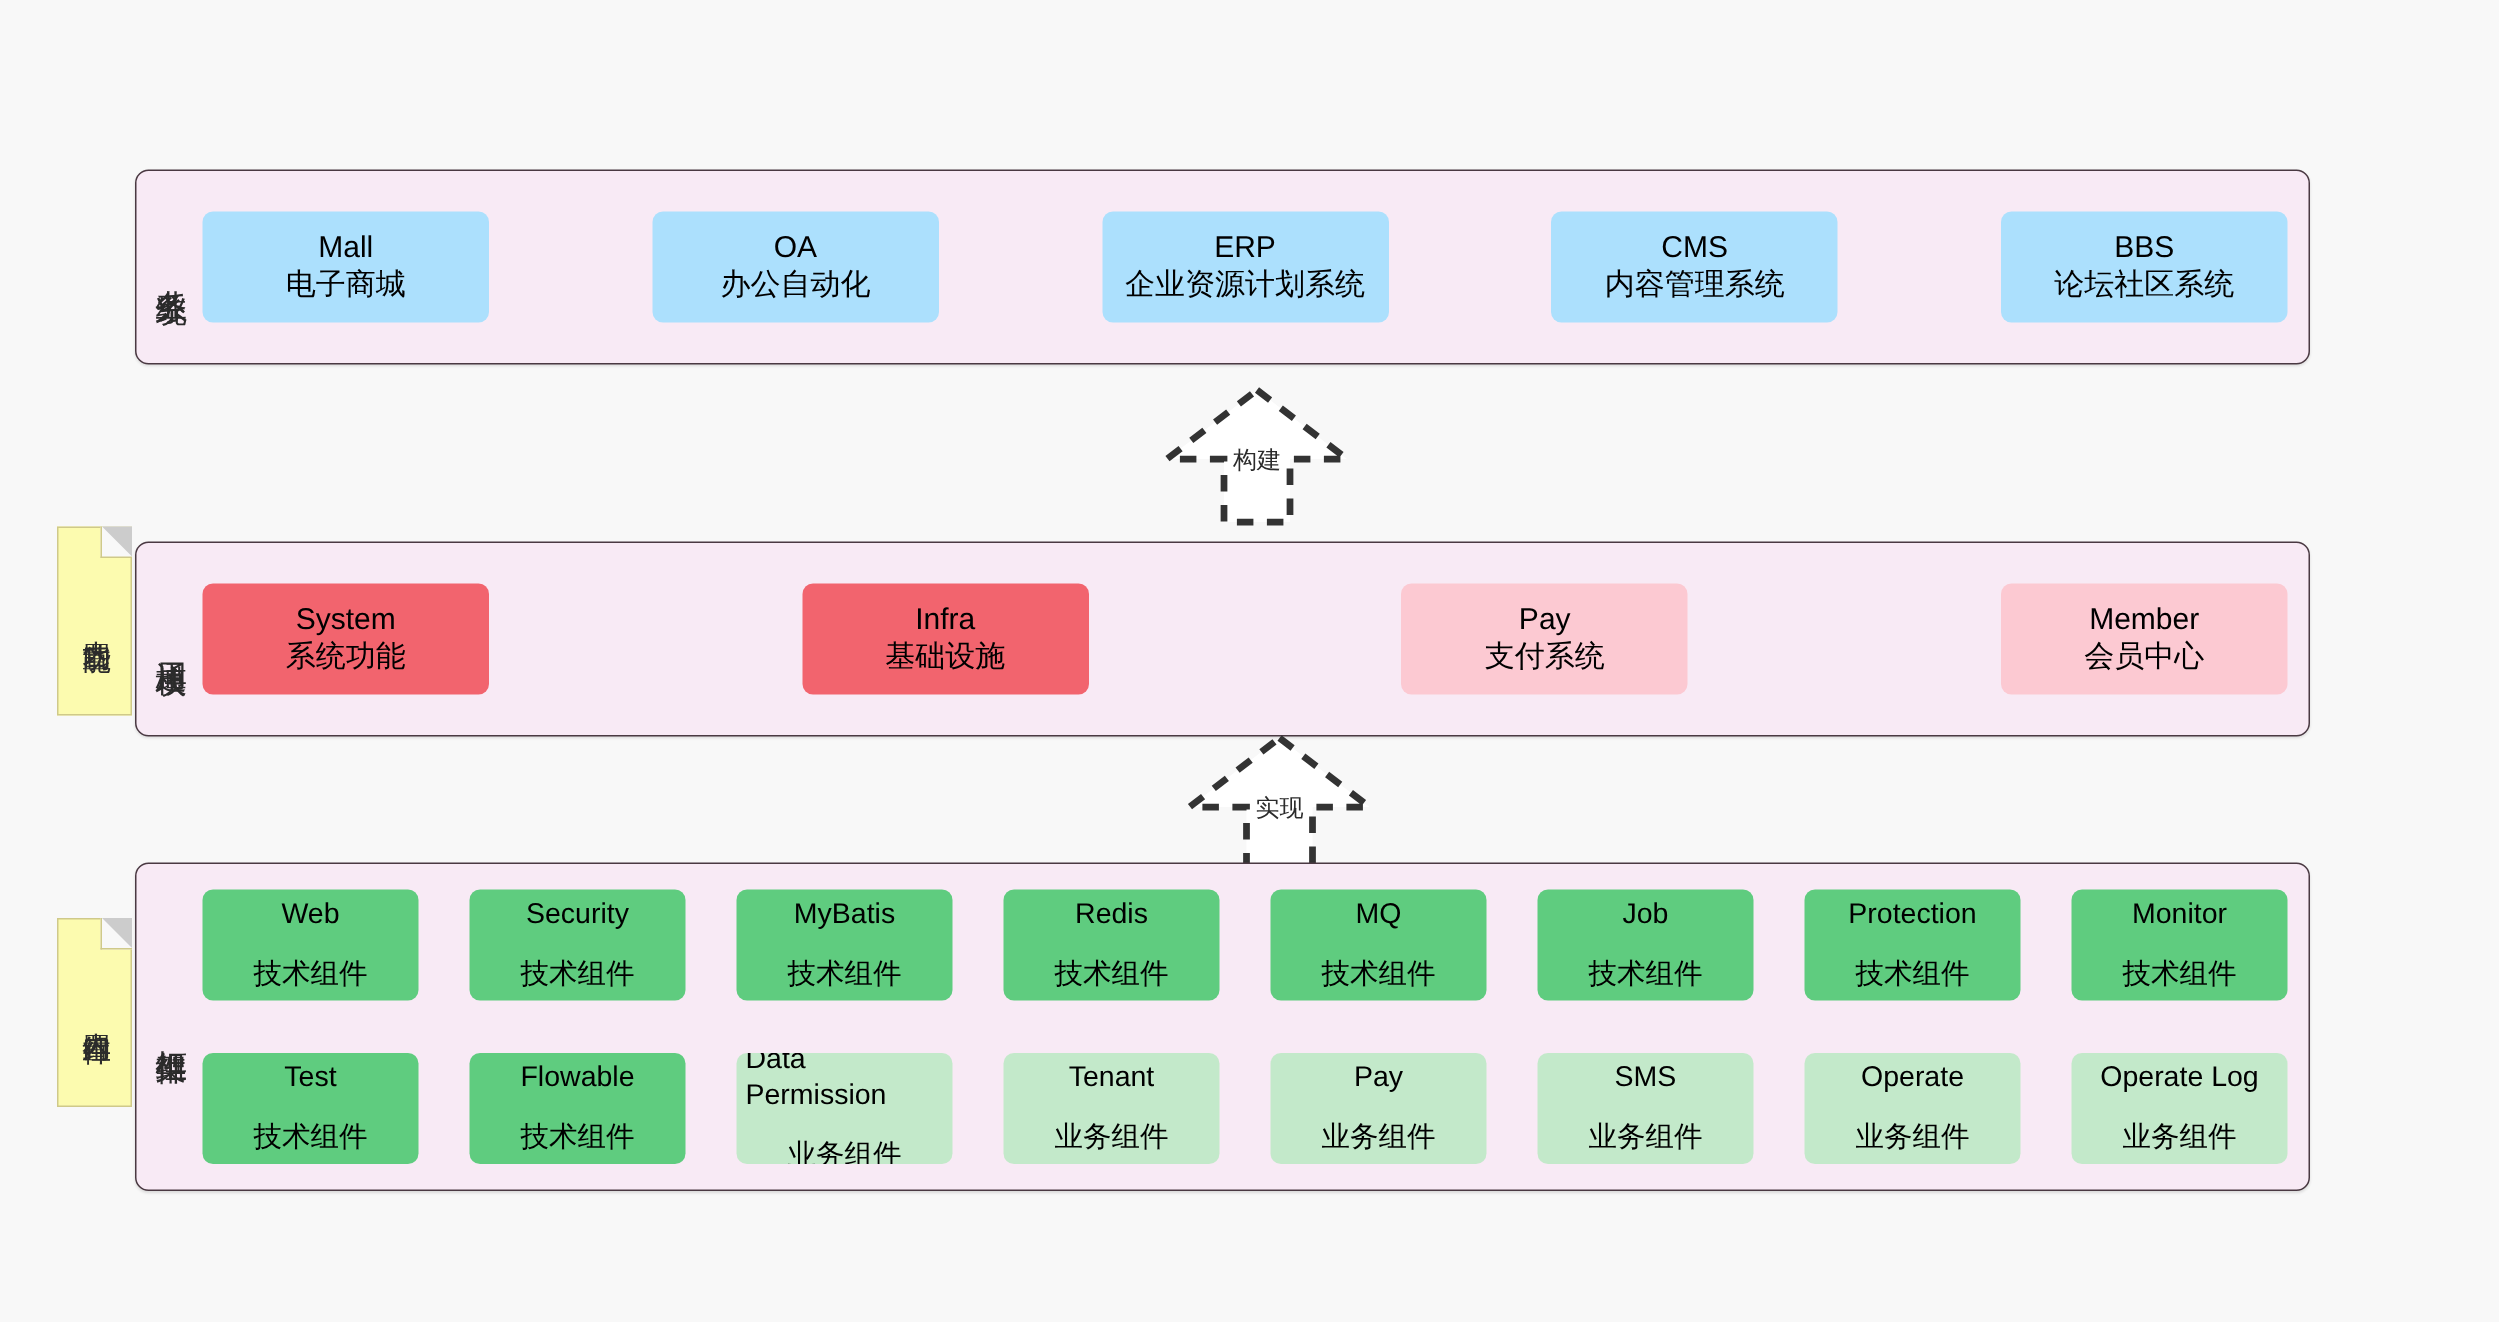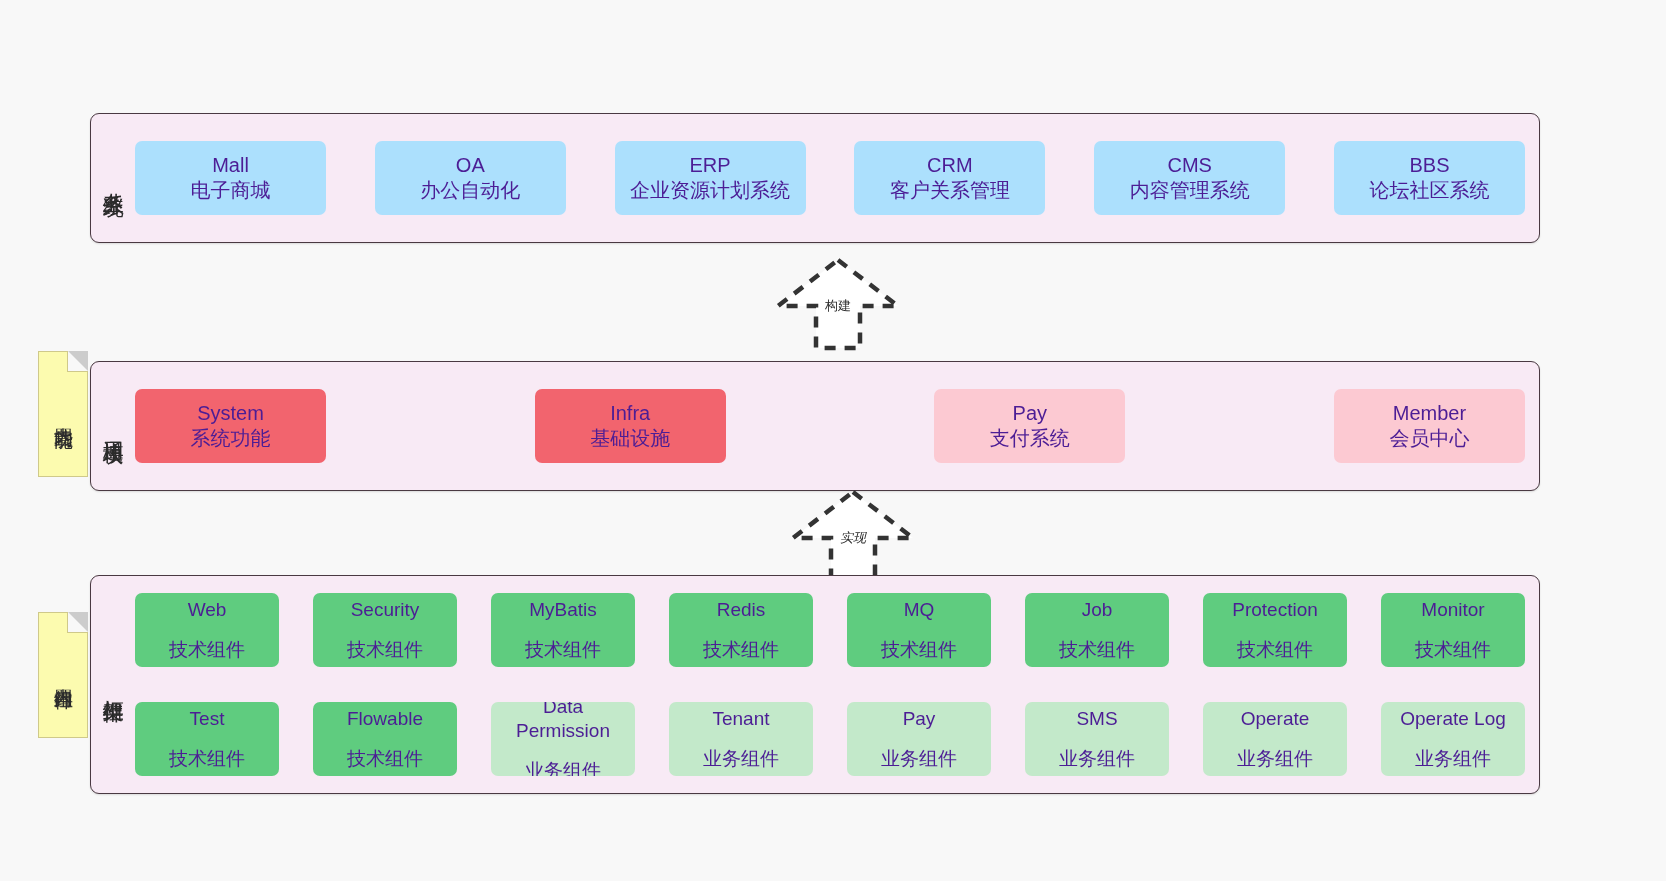--- a/index.html
+++ b/index.html
@@ -64,24 +64,23 @@
   }
 
   
   .card {
     box-sizing: border-box;
     border-radius: 7px;
     display: flex;
     flex-direction: column;
     align-items: center;
     justify-content: center;
-    text-align: center;
     font-size: 20px;
     line-height: 1.26;
-    color: #4c1d95;
+    color: #000000;
     padding: 4px 6px;
     overflow: hidden;
   }
   .card .en { white-space: normal; }
   .card .cn { white-space: nowrap; }
 
   .c-blue        { background: #ace0fd; }
   .c-red         { background: #f2646e; }
   .c-pink        { background: #fcc9d2; }
   .c-green       { background: #5fcc7f; }
@@ -149,28 +148,28 @@
     width: 150px;
     height: 92px;
   }
   .gen-arrow svg { display: block; overflow: visible; }
   .gen-arrow .arrow-label {
     position: absolute;
     left: 0;
     right: 0;
     top: 39px;
     text-align: center;
-    font-size: 13px;
+    font-size: 16px;
     color: #2b2b2b;
     background: transparent;
     user-select: none;
     pointer-events: none;
   }
   #arrow-build   { left: 763px; top: 258px; }
-  #arrow-realize { left: 778px; top: 490px; font-style: italic; }
+  #arrow-realize { left: 778px; top: 490px; }
 </style>
 </head>
 <body>
 
 <div class="canvas">
 
   <div class="layer" id="layer-business">
     <div class="layer-title">业务系统</div>
     <div class="layer-body">
       <div class="row">
@@ -178,24 +177,20 @@
           <span class="en">Mall</span>
           <span class="cn">电子商城</span>
         </div>
         <div class="card c-blue">
           <span class="en">OA</span>
           <span class="cn">办公自动化</span>
         </div>
         <div class="card c-blue">
           <span class="en">ERP</span>
           <span class="cn">企业资源计划系统</span>
-        </div>
-        <div class="card c-blue">
-          <span class="en">CRM</span>
-          <span class="cn">客户关系管理</span>
         </div>
         <div class="card c-blue">
           <span class="en">CMS</span>
           <span class="cn">内容管理系统</span>
         </div>
         <div class="card c-blue">
           <span class="en">BBS</span>
           <span class="cn">论坛社区系统</span>
         </div>
       </div>

